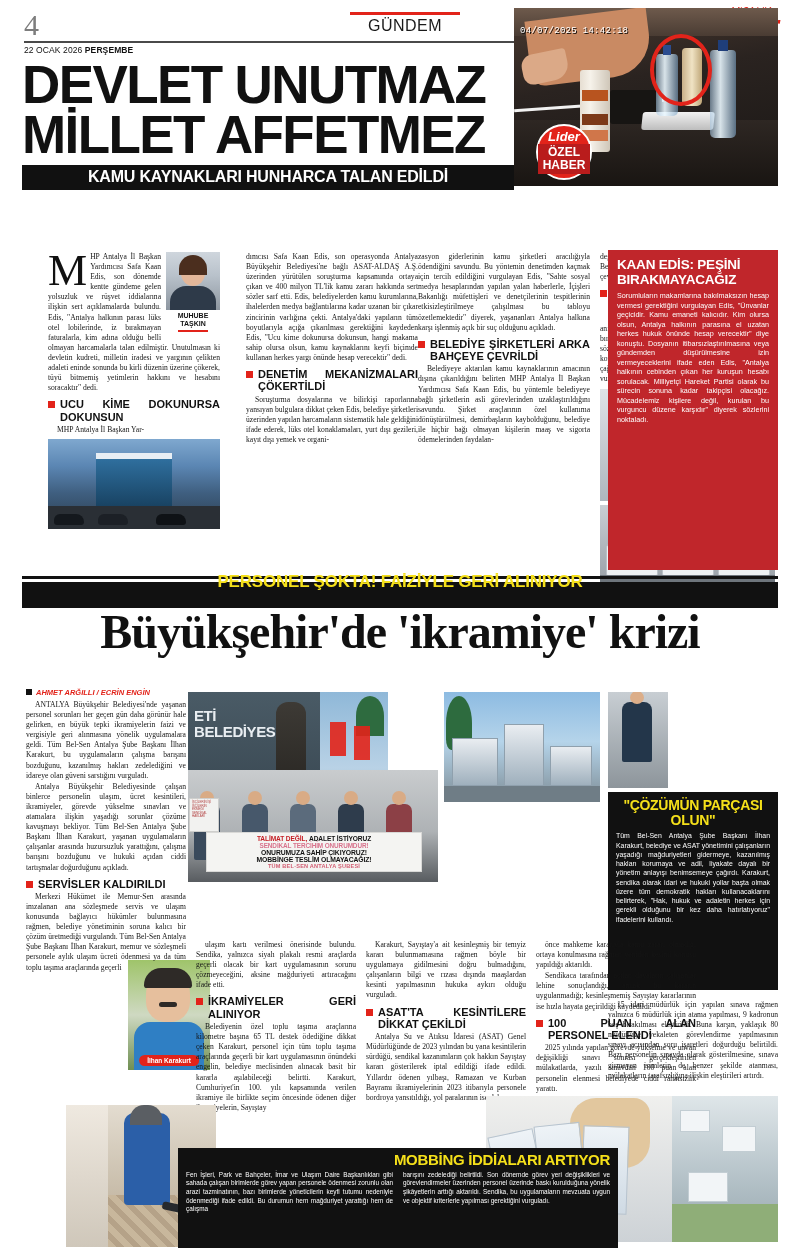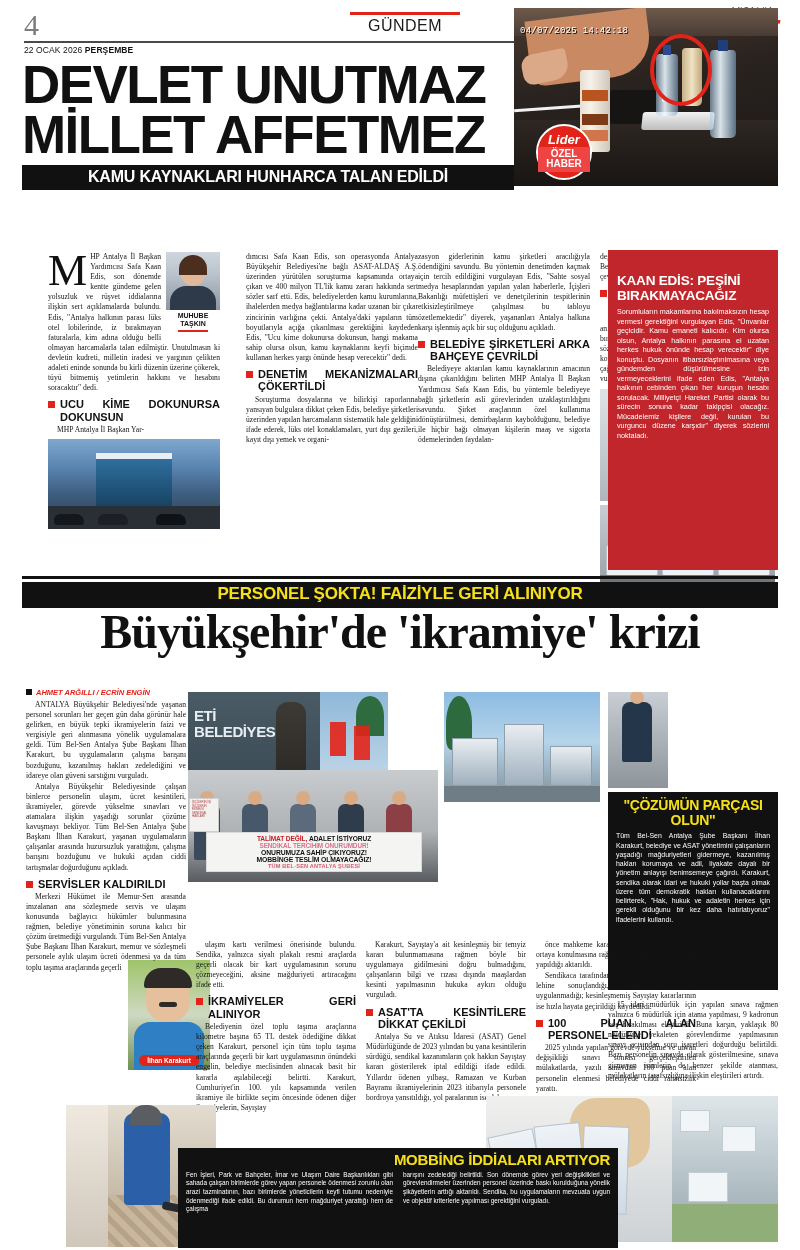--- a/index.html
+++ b/index.html
@@ -138,22 +138,22 @@
     position:absolute; left:22px; bottom:6px; width:56px; height:56px;
     border-radius:50%; background:#e2231a; border:2px solid #fff;
     display:flex; flex-direction:column; align-items:center; justify-content:center;
     color:#fff; text-align:center;
   }
   .ozel-badge .ob1 {
     font-family:"Liberation Sans", sans-serif; font-size:13px; font-weight:700;
     font-style:italic; line-height:1; margin-bottom:1px;
   }
   .ozel-badge .ob2 {
-    font-family:"Liberation Sans", sans-serif; font-size:10px; font-weight:700;
-    line-height:1.05; background:#ef4444; width:100%; padding:2px 0;
+    font-family:"Liberation Sans", sans-serif; font-size:12px; font-weight:700;
+    line-height:1.05; background:#b91c1c; width:100%; padding:2px 0;
   }
 
   
   .story1-body { position:absolute; left:48px; top:252px; width:730px; }
   .col { float:left; font-family:"Liberation Serif", serif; font-size:7.6px; line-height:1.33; color:#151515; text-align:justify; }
   .col p { text-indent: 9px; margin-bottom: 1px; }
   .col p.noind { text-indent: 0; }
 
   .c1 { width: 172px; margin-right: 26px; }
   .c2 { width: 172px; }
@@ -224,40 +224,40 @@
     font-size:6.5px; font-weight:700; padding:2px 8px; border-radius:8px; white-space:nowrap;
   }
   .ph-vans { height:78px; background:linear-gradient(180deg,#c9ced3,#9aa1a8); position:relative; }
   .ph-vans .v { position:absolute; bottom:6px; width:52px; height:34px; background:#eef1f3; border-radius:5px 10px 3px 3px; border:1px solid #b9c0c6; }
   .ph-vans .v.a{ left:6px; } .ph-vans .v.b{ left:62px; } .ph-vans .v.c{ left:118px; }
   .ph-vans .ground { position:absolute; left:0; bottom:0; width:100%; height:8px; background:#6e757c; }
 
   
   .redbox {
     position:absolute; left:608px; top:250px; width:170px; height:320px;
-    background:#c0262b; color:#fff; padding:24px 9px;
+    background:#c0262b; color:#fff; padding:8px 9px;
   }
   .redbox h3 {
     font-family:"Liberation Sans", sans-serif; font-size:13.5px; font-weight:700;
     line-height:1.08; margin-bottom:4px; letter-spacing:-.2px;
   }
   .redbox p {
     font-family:"Liberation Sans", sans-serif; font-size:7.2px; line-height:1.32;
     text-align:justify;
   }
 
   
   .divider { position:absolute; left:22px; top:576px; width:756px; height:3px; background:#111; }
 
   
   .story2-kicker-bar {
     position:absolute; left:22px; top:582px; width:756px; height:26px; background:#111;
   }
   .story2-kicker {
-    position:absolute; left:22px; top:584px; width:756px; text-align:center;
+    position:absolute; left:22px; top:572px; width:756px; text-align:center;
     font-family:"Liberation Sans", sans-serif; font-size:17px; font-weight:700;
     color:#f5e01a; letter-spacing:-.2px;
   }
   .story2-headline {
     position:absolute; left:22px; top:608px; width:756px; text-align:center;
     font-family:"Liberation Serif", serif; font-weight:700; font-size:48px;
     color:#111; letter-spacing:-1px; line-height:1;
     text-shadow: 2px 2px 0 #fff, -1px -1px 0 #fff;
   }
 

